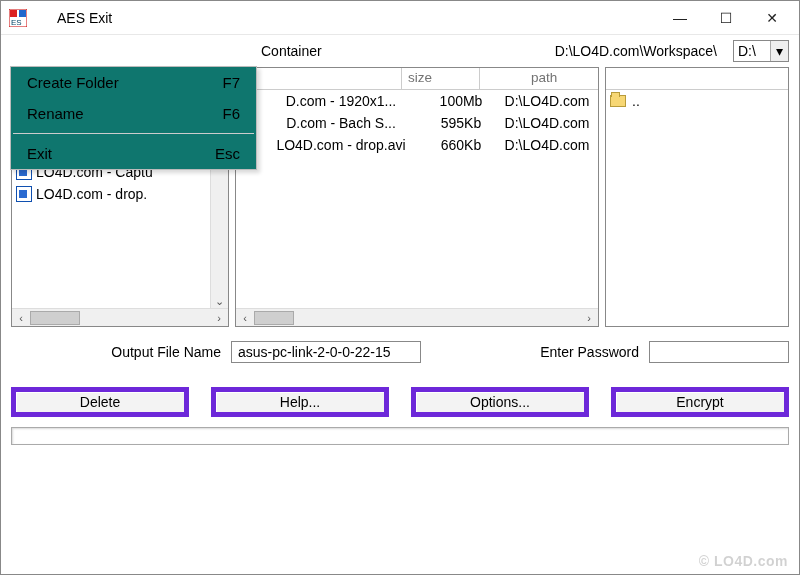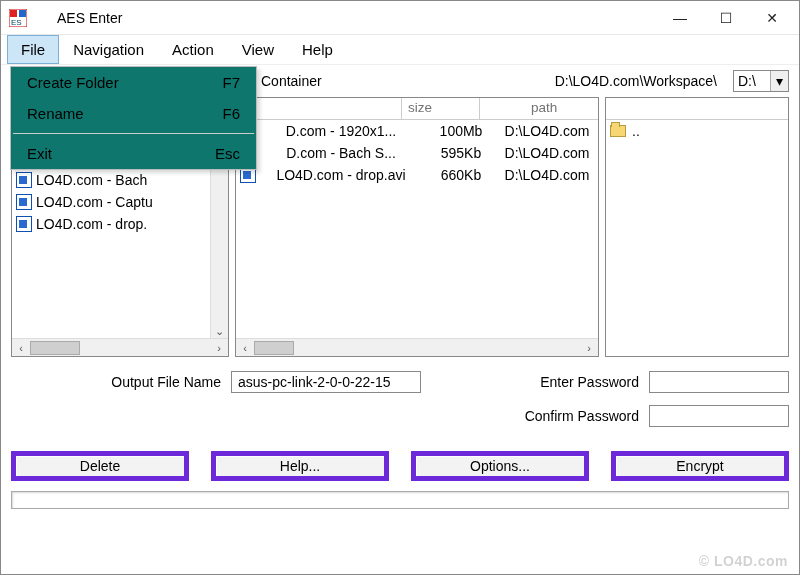--- a/index.html
+++ b/index.html
@@ -227,36 +227,29 @@
 
   <div class="titlebar">
     <span class="app-icon">
       <svg width="18" height="18" viewBox="0 0 18 18">
         <rect x="0" y="0" width="18" height="18" fill="#fff" stroke="#c00"></rect>
         <rect x="1" y="1" width="7" height="7" fill="#d22"></rect>
         <rect x="10" y="1" width="7" height="7" fill="#26c"></rect>
         <text x="2" y="16" font-size="8" fill="#046">ES</text>
       </svg>
     </span>
-    <span class="title">AES Enter</span>
+    <span class="title">AES Exit</span>
     <span class="spacer"></span>
     <div class="winbtns">
       <div class="winbtn">—</div>
       <div class="winbtn">☐</div>
       <div class="winbtn">✕</div>
     </div>
   </div>
 
-  <div class="menubar">
-    <div class="menuitem active">File</div>
-    <div class="menuitem">Navigation</div>
-    <div class="menuitem">Action</div>
-    <div class="menuitem">View</div>
-    <div class="menuitem">Help</div>
-  </div>
 
   <div class="dropdown">
     <div class="dr">
       <span class="lbl">Create Folder</span>
       <span>F7</span>
     </div>
     <div class="dr">
       <span class="lbl">Rename</span>
       <span>F6</span>
     </div>
@@ -367,27 +360,20 @@
   </div>
 
   <div class="form-area">
     <div class="form-row">
       <div style="width:210px;" class="form-label">Output File Name</div>
       <input class="form-input" style="width: 190px;" value="asus-pc-link-2-0-0-22-15">
       <div style="flex:1"></div>
       <div class="form-label" style="width:130px;">Enter Password</div>
       <input class="form-input" type="password" style="width: 140px;">
     </div>
-    <div class="form-row">
-      <div style="width:210px;"></div>
-      <div style="width:190px;"></div>
-      <div style="flex:1"></div>
-      <div class="form-label" style="width:130px;">Confirm Password</div>
-      <input class="form-input" type="password" style="width: 140px;">
-    </div>
   </div>
 
   <div class="buttons-row">
     <div class="btn">Delete</div>
     <div class="btn">Help...</div>
     <div class="btn">Options...</div>
     <div class="btn">Encrypt</div>
   </div>
 
   <div class="status"></div>

